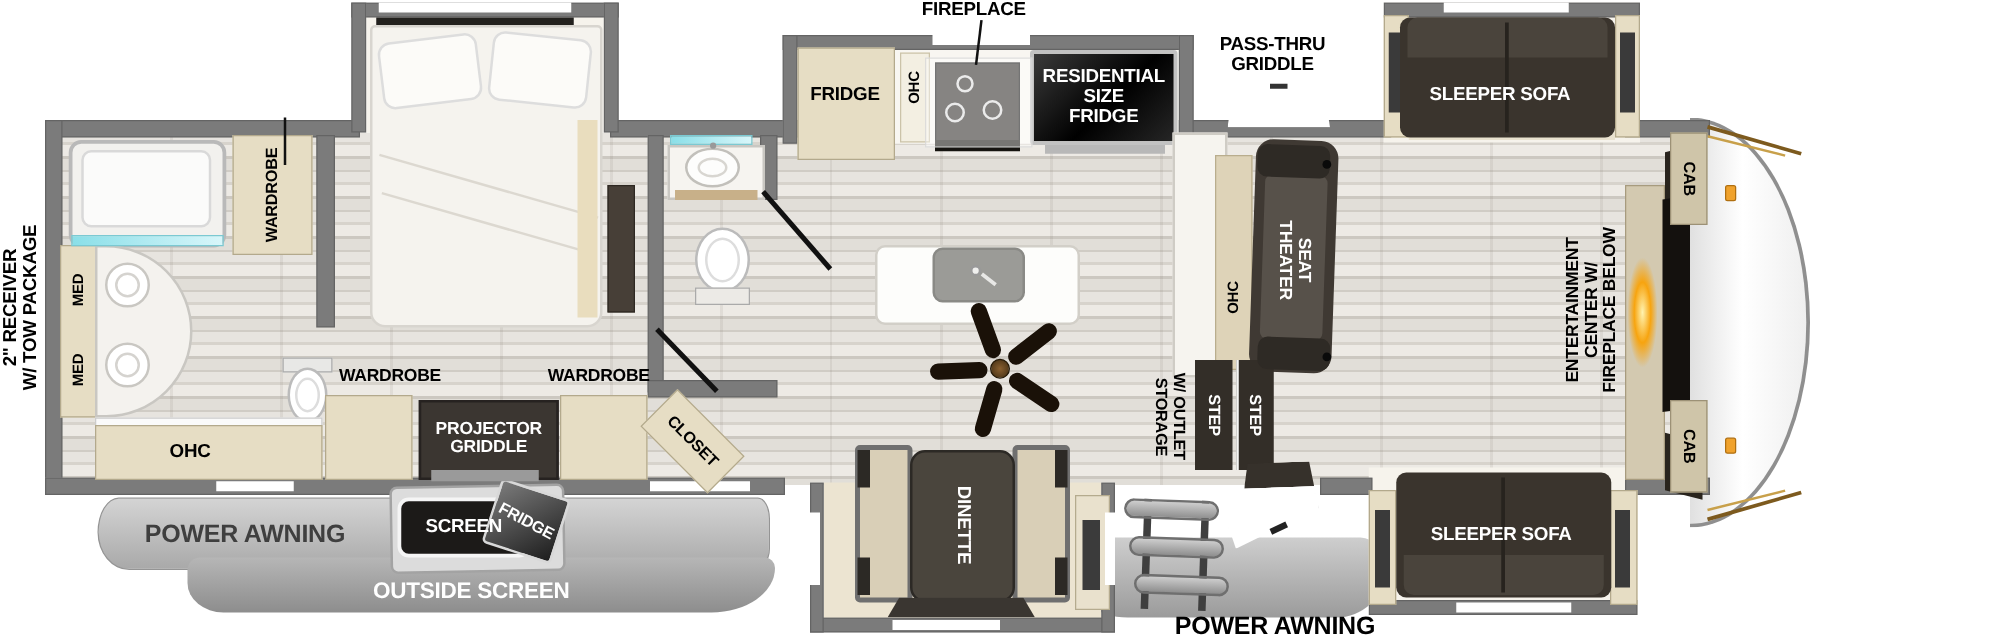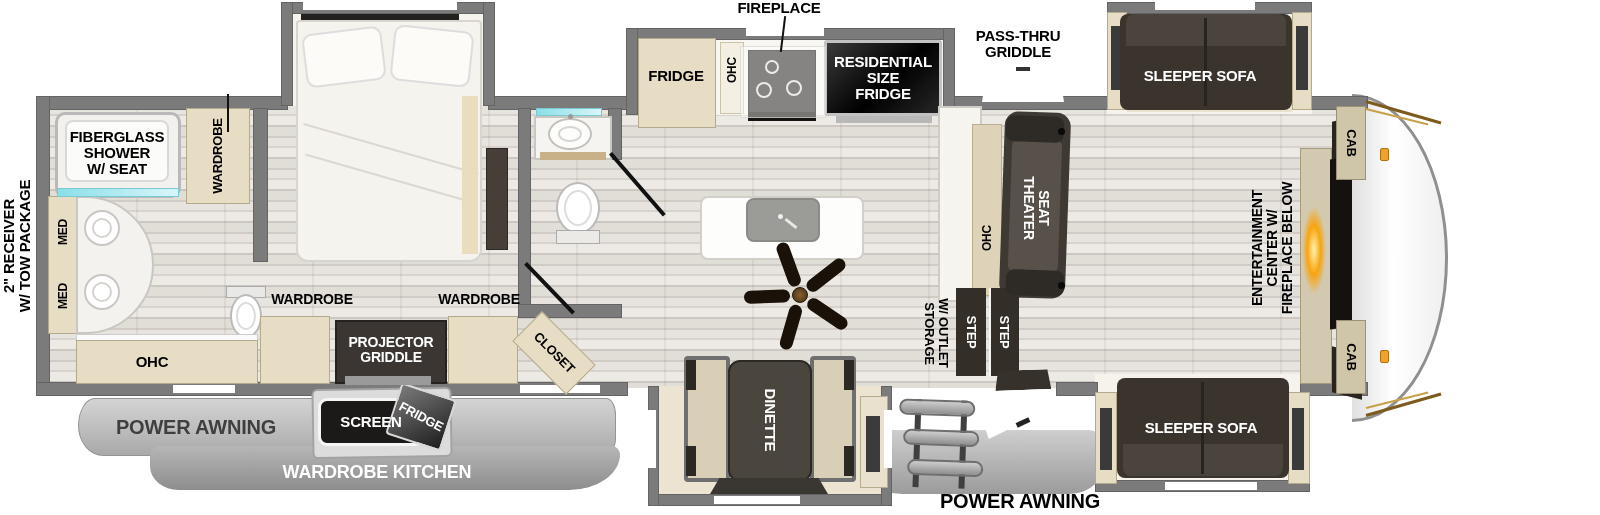--- a/index.html
+++ b/index.html
@@ -27,21 +27,21 @@
 </style>
 </head>
 <body>
 
 <div id="plan">
 
   <div class="abs" style="left:78px;top:398px;width:538px;height:58px;background:linear-gradient(#d4d4d4,#a9a9a9);border:1px solid #949494;border-radius:28px 16px 22px 42px/46px 28px 28px 50px;z-index:1;"></div>
   <div class="abs" style="left:150px;top:446px;width:470px;height:44px;background:linear-gradient(#b6b6b6,#8d8d8d);border-radius:12px 10px 60px 34px/12px 10px 42px 28px;z-index:1;"></div>
   <div class="abs" style="left:856px;top:430px;width:252px;height:64px;background:linear-gradient(#cecece,#9b9b9b);border-radius:18px 22px 44px 52px/30px 30px 42px 42px;z-index:1;"></div>
   <div class="lbl gray" style="left:196px;top:428px;font-size:20px;z-index:2;">POWER AWNING</div>
-  <div class="lbl w" style="left:377px;top:473px;font-size:18px;z-index:4;">WARDROBE KITCHEN</div>
+  <div class="lbl w" style="left:377px;top:473px;font-size:18px;z-index:4;">OUTSIDE SCREEN</div>
   <div class="lbl" style="left:1020px;top:502px;font-size:20px;z-index:2;">POWER AWNING</div>
 
   <div class="abs" style="left:312px;top:388px;width:140px;height:70px;background:#dcdcdc;border:2px solid #a3a3a3;border-radius:6px;transform:rotate(-1deg);z-index:4;"></div>
   <div class="abs" style="left:318px;top:398px;width:106px;height:48px;background:#1c1a18;border:3px solid #f5f5f5;border-radius:9px;z-index:5;"></div>
   <div class="lbl w" style="left:371px;top:422px;font-size:15px;z-index:6;">SCREEN</div>
   <div class="abs" style="left:392px;top:390px;width:58px;height:54px;background:linear-gradient(135deg,#7a7a7a,#1e1e1e);border:2px solid #d8d8d8;border-radius:4px;transform:rotate(18deg);z-index:5;"></div>
   <div class="lbl w" style="left:421px;top:417px;font-size:13px;transform:translate(-50%,-50%) rotate(28deg);z-index:6;">FRIDGE</div>
 
   <div class="abs wood" style="left:48px;top:106px;width:1312px;height:282px;z-index:1;"></div>
 
@@ -72,23 +72,20 @@
   <div class="abs" style="left:300px;top:148px;width:182px;height:2px;background:#dcd8d0;transform:rotate(16deg);z-index:5;"></div>
   <div class="abs" style="left:302px;top:178px;width:178px;height:2px;background:#dcd8d0;transform:rotate(16deg);z-index:5;"></div>
   <div class="abs" style="left:462px;top:96px;width:16px;height:158px;background:#e9ddbe;z-index:5;"></div>
   <div class="abs" style="left:304px;top:30px;width:80px;height:54px;background:#fcfbf8;border:2px solid #ddd;border-radius:10px;transform:rotate(-7deg);z-index:5;"></div>
   <div class="abs" style="left:392px;top:28px;width:80px;height:56px;background:#fcfbf8;border:2px solid #ddd;border-radius:10px;transform:rotate(6deg);z-index:5;"></div>
   <div class="abs" style="left:486px;top:148px;width:22px;height:102px;background:#473f37;border:1px solid #2e2822;z-index:4;"></div>
 
   <div class="abs" style="left:55px;top:112px;width:126px;height:86px;background:#f2f1ee;border:3px solid #b9b9b9;border-radius:10px;z-index:4;"></div>
   <div class="abs" style="left:65px;top:120px;width:104px;height:62px;background:#fbfbfa;border:2px solid #d9d9d9;border-radius:8px;z-index:4;"></div>
   <div class="abs" style="left:57px;top:188px;width:122px;height:9px;background:linear-gradient(90deg,#8adfe8,#d8f6fa);border:1px solid #7bc9d2;z-index:5;"></div>
-  <div class="lbl" style="left:117px;top:153px;font-size:15px;z-index:6;">FIBERGLASS
-SHOWER
-W/ SEAT</div>
 
   <div class="abs tan" style="left:186px;top:108px;width:64px;height:96px;z-index:4;"></div>
   <div class="lbl rm90" style="left:218px;top:156px;font-size:13px;z-index:6;">WARDROBE</div>
   <div class="abs" style="left:227px;top:94px;width:2px;height:38px;background:#111;z-index:5;"></div>
 
   <div class="abs tan" style="left:48px;top:196px;width:30px;height:138px;z-index:4;"></div>
   <div class="lbl rm90" style="left:63px;top:232px;font-size:12px;z-index:6;">MED</div>
   <div class="lbl rm90" style="left:63px;top:296px;font-size:12px;z-index:6;">MED</div>
   <div class="abs" style="left:76px;top:196px;width:78px;height:138px;background:#f4f2ee;border:2px solid #c9c7c2;border-radius:0 70px 70px 0/0 70px 70px 0;z-index:4;"></div>
   <div class="abs" style="left:84px;top:210px;width:36px;height:36px;background:#fff;border:2px solid #c9c7c2;border-radius:50%;z-index:5;"></div>

